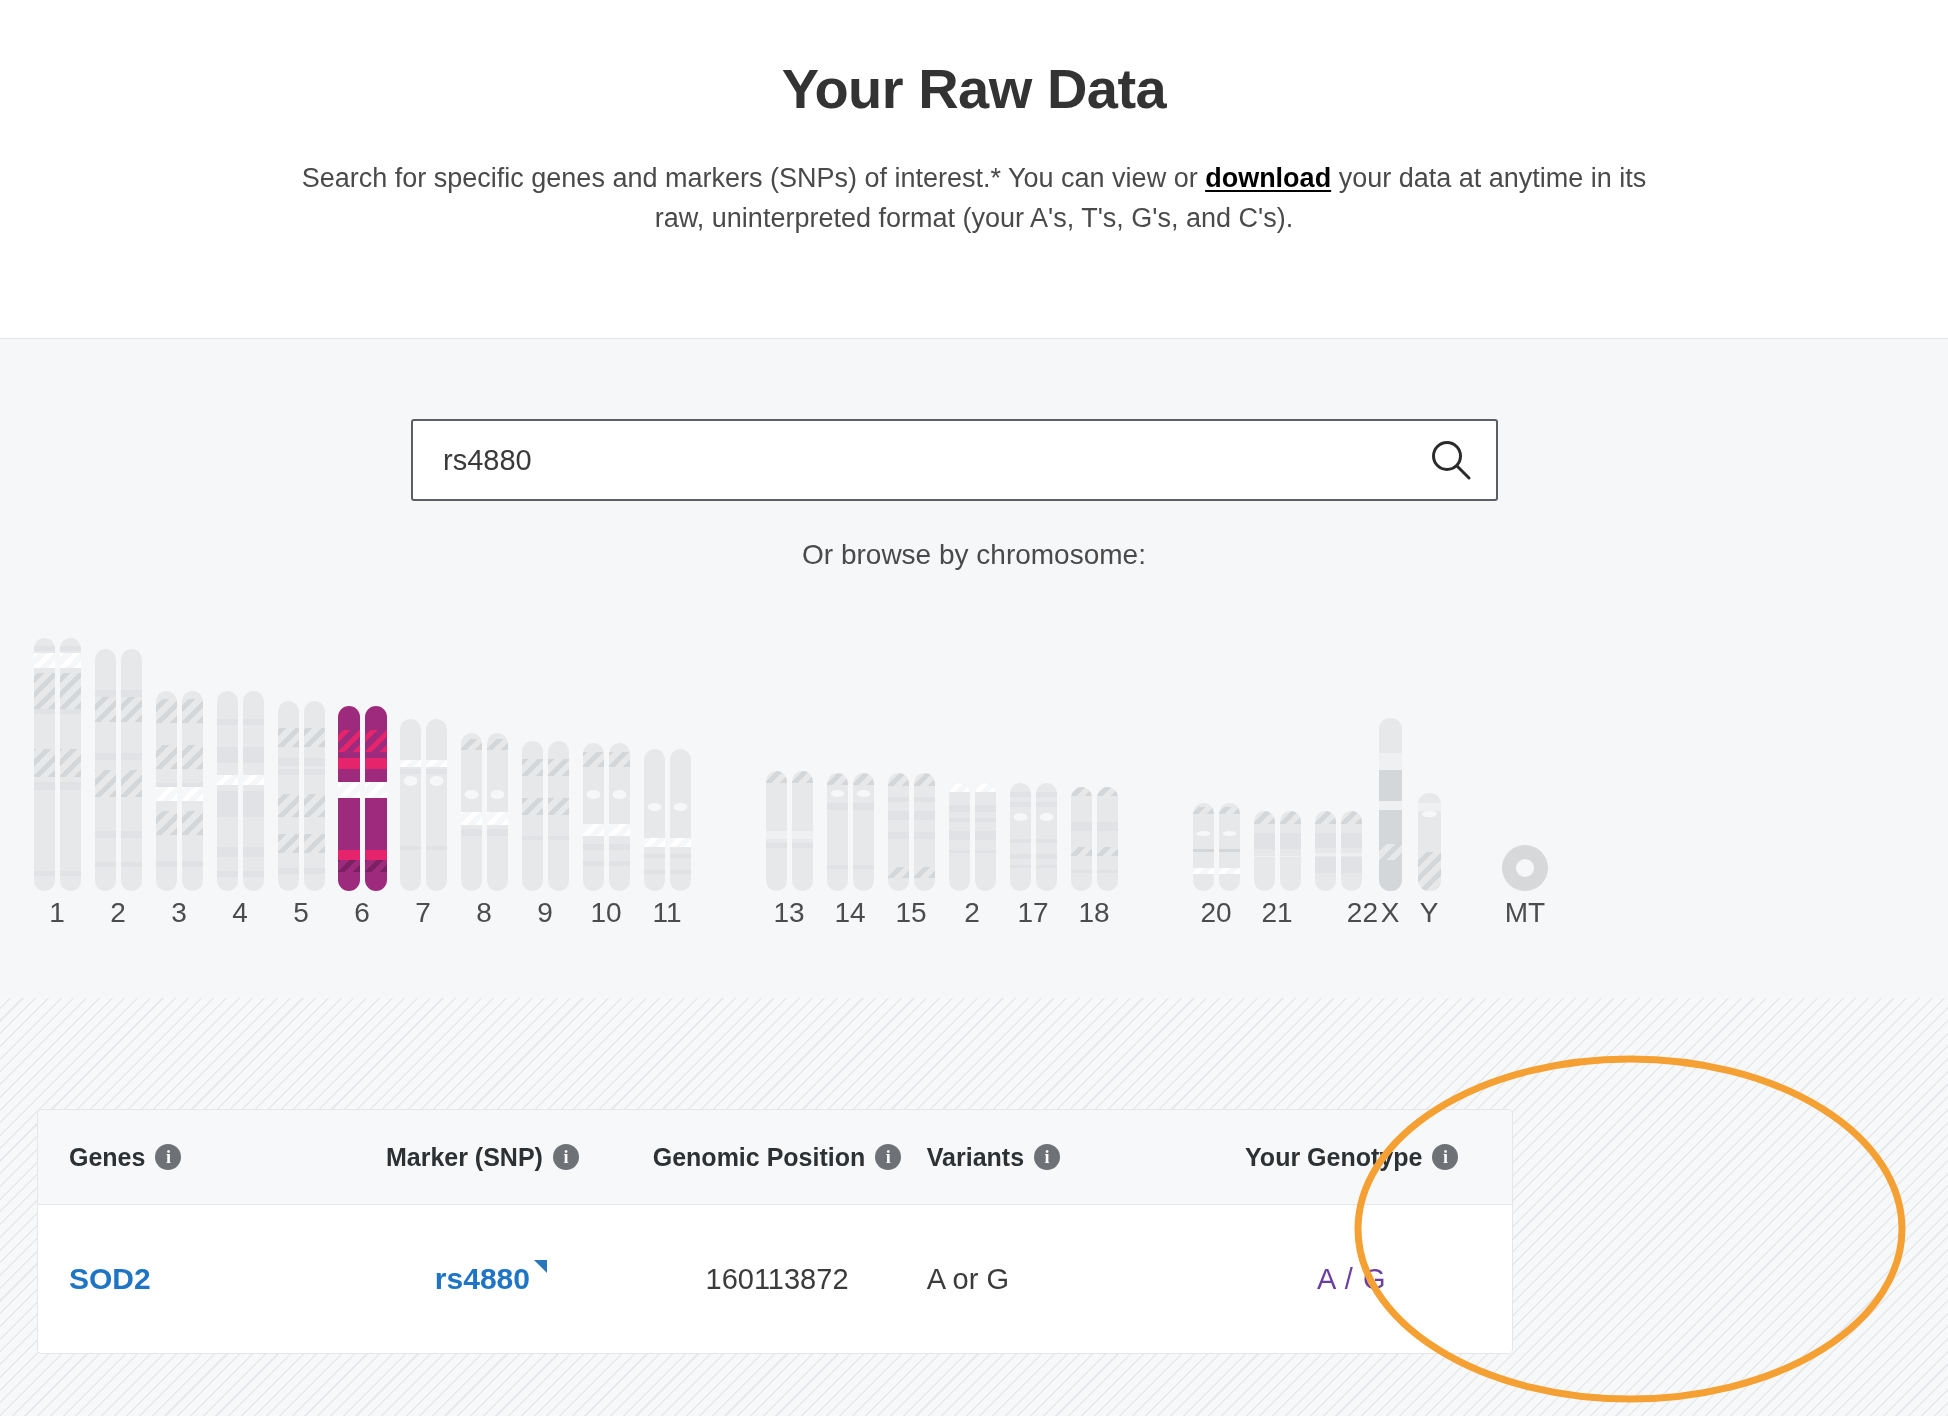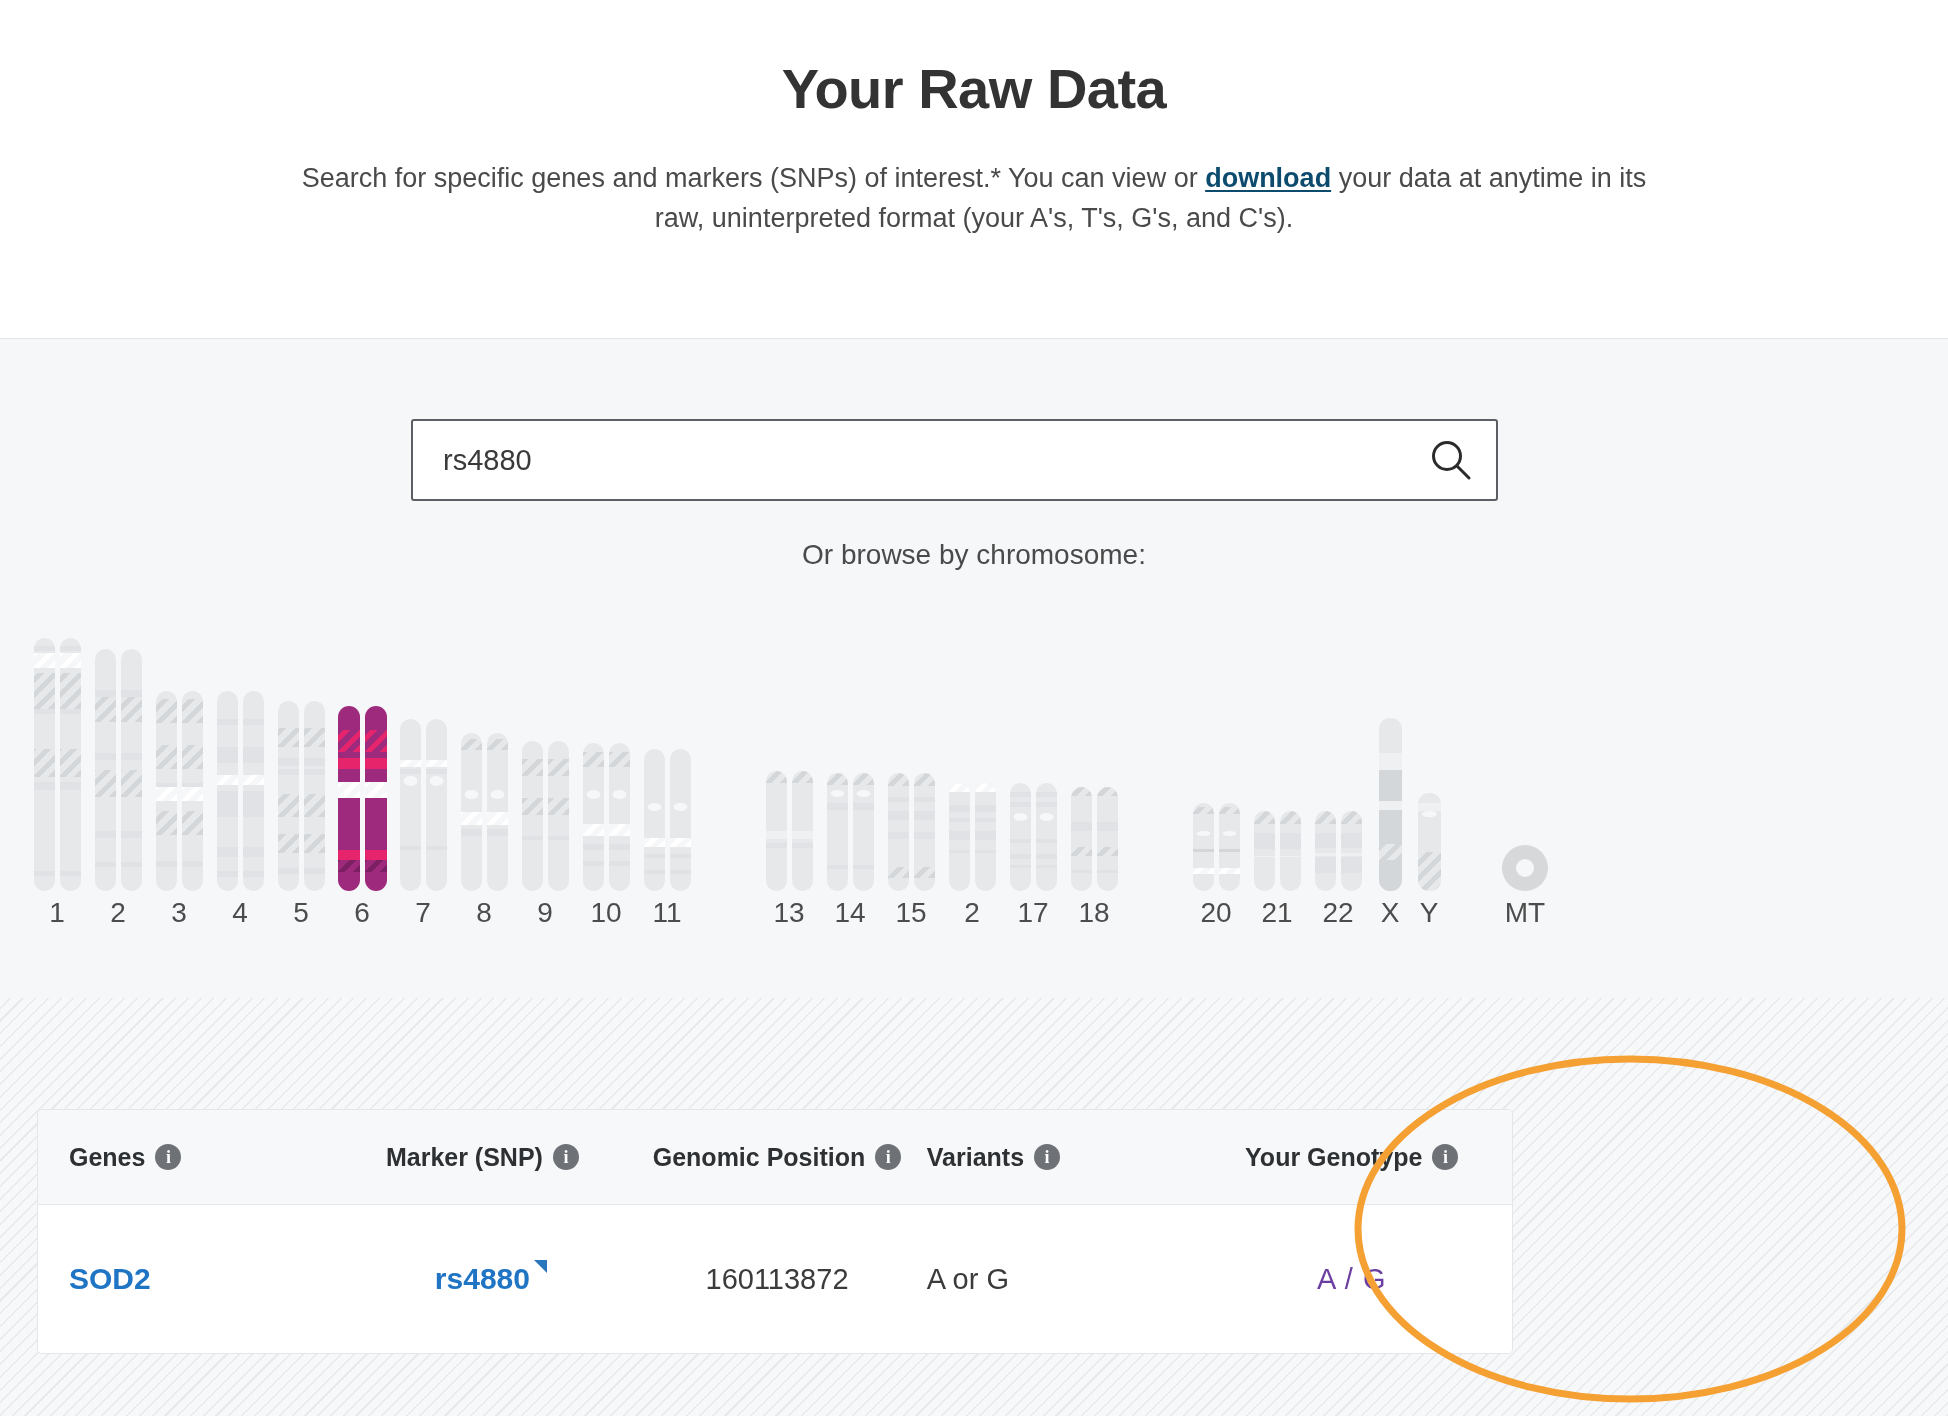--- a/index.html
+++ b/index.html
@@ -36,21 +36,21 @@
   .page-subtitle {
     margin: 0 auto;
     padding-top: 38px;
     width: 1400px;
     font-size: 27px;
     line-height: 1.5;
     color: #4a4a4a;
     font-weight: 400;
   }
   .download-link {
-    color: #0c4a6e;
+    color: #000000;
     font-weight: bold;
     text-decoration: underline;
     text-underline-offset: 3px;
   }
 
   
   .browse-band {
     background: #f6f7f9;
     height: 659px;
     position: relative;
@@ -623,21 +623,21 @@
             <div class="band" style="top: 56%; height: 2%; background: rgb(239, 240, 242);"></div>
           </div>
           <div class="chromatid" style="width: 21px; height: 80px;">
             <div class="band" style="top: 0%; height: 16%; background: repeating-linear-gradient(-45deg, rgb(212, 215, 218) 0px, rgb(212, 215, 218) 5px, rgba(255, 255, 255, 0) 5px, rgba(255, 255, 255, 0) 11px);"></div>
             <div class="band" style="top: 28%; height: 20%; background: rgb(224, 226, 229);"></div>
             <div class="band" style="top: 56%; height: 2%; background: rgb(239, 240, 242);"></div>
           </div>
         </div>
         <div class="chr-label">21</div>
       </div>
-      <div class="chr-col" style="left: 1298px; width: 80px;">
+      <div class="chr-col" style="left: 1298px; width: 80px; text-align: right;">
         <div class="chr-pair">
           <div class="chromatid" style="width: 21px; height: 80px;">
             <div class="band" style="top: 0%; height: 16%; background: repeating-linear-gradient(-45deg, rgb(212, 215, 218) 0px, rgb(212, 215, 218) 5px, rgba(255, 255, 255, 0) 5px, rgba(255, 255, 255, 0) 11px);"></div>
             <div class="band" style="top: 28%; height: 18%; background: rgb(224, 226, 229);"></div>
             <div class="band" style="top: 52%; height: 4%; background: rgb(239, 240, 242);"></div>
             <div class="band" style="top: 58%; height: 20%; background: rgb(224, 226, 229);"></div>
           </div>
           <div class="chromatid" style="width: 21px; height: 80px;">
             <div class="band" style="top: 0%; height: 16%; background: repeating-linear-gradient(-45deg, rgb(212, 215, 218) 0px, rgb(212, 215, 218) 5px, rgba(255, 255, 255, 0) 5px, rgba(255, 255, 255, 0) 11px);"></div>
             <div class="band" style="top: 28%; height: 18%; background: rgb(224, 226, 229);"></div>

